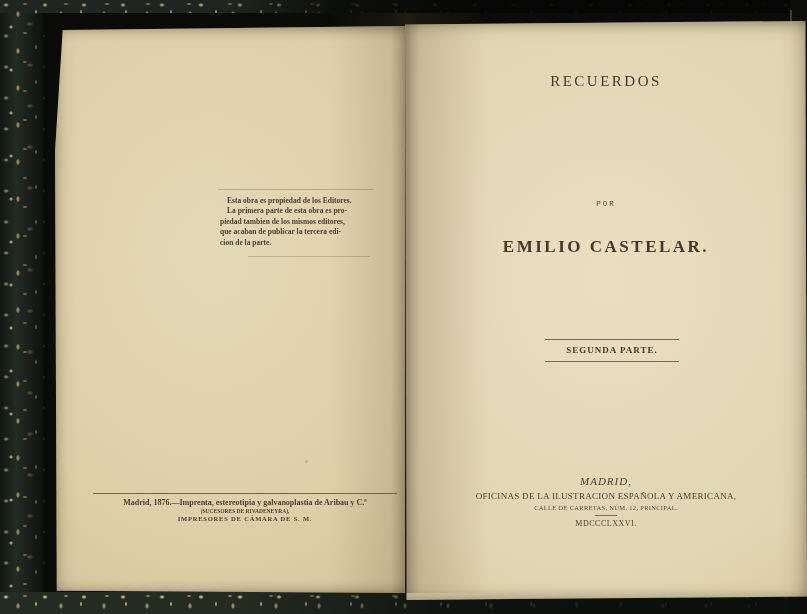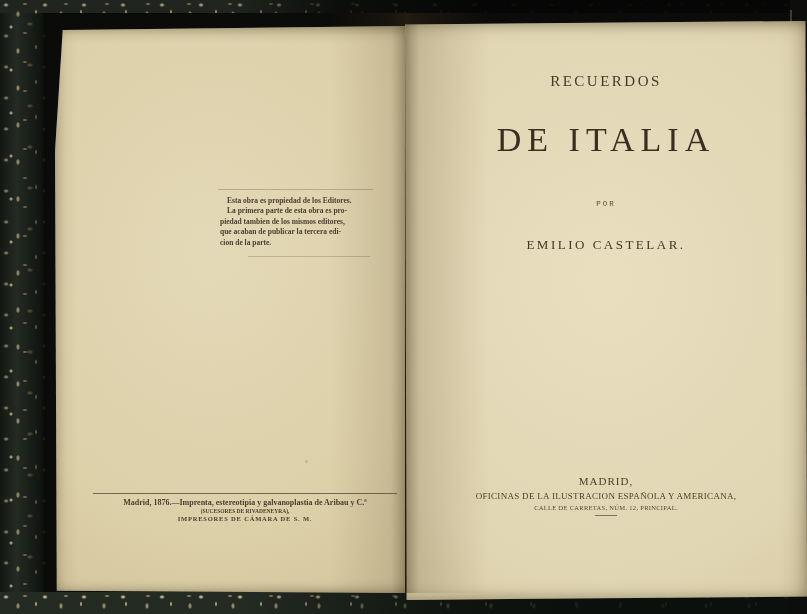--- a/index.html
+++ b/index.html
@@ -57,27 +57,27 @@
   }
   
   .rp-content{position:absolute;inset:0;text-align:center;color:#3e3426;}
   .t-recuerdos{position:absolute;top:52px;left:0;right:0;
     font-size:15px;letter-spacing:2.5px;color:#453a2a;}
   .t-deitalia{position:absolute;top:100px;left:0;right:0;
     font-size:34px;letter-spacing:6px;color:#382f22;}
   .t-por{position:absolute;top:179px;left:0;right:0;
     font-size:7.5px;letter-spacing:2px;color:#5a4c38;font-family:Liberation Mono, monospace;}
   .t-author{position:absolute;top:216px;left:0;right:0;
-    font-size:13px;letter-spacing:2.5px;color:#43382a;}
+    font-size:17px;letter-spacing:2.5px;color:#43382a;font-weight:bold;}
   .part-box{position:absolute;top:318px;left:140px;width:134px;}
   .rule{height:1px;background:#55492f;opacity:.78;}
   .part-label{font-size:9px;font-weight:bold;letter-spacing:1px;
     padding:5px 0 6px;color:#463b2b;}
   .pub-block{position:absolute;top:454px;left:0;right:0;color:#4a3e2d;}
-  .pub-city{font-size:11px;letter-spacing:1px;}
+  .pub-city{font-size:11px;letter-spacing:1px;font-style:italic;}
   .pub-name{font-size:9px;letter-spacing:.3px;margin-top:4px;}
   .pub-addr{font-size:6.5px;letter-spacing:.3px;margin-top:3px;color:#564a36;}
   .pub-divider{width:22px;height:1px;background:#55492f;opacity:.7;margin:4px auto 3px;}
   .pub-year{font-size:8px;letter-spacing:.5px;}
   
   .notice{position:absolute;left:165px;top:170px;width:142px;
     font-size:7.5px;line-height:10.4px;font-weight:bold;color:#4a3e2c;text-align:left;}
   .notice::before{content:"";position:absolute;left:-2px;top:-7px;width:155px;height:1px;
     background:#6b5d43;opacity:.35;}
   .notice::after{content:"";position:absolute;left:28px;bottom:-9px;width:122px;height:1px;
@@ -117,28 +117,33 @@
       <div class="rule"></div>
       <div class="imp-1">Madrid, 1876.—Imprenta, estereotipia y galvanoplastia de Aribau y C.ª</div>
       <div class="imp-2">(SUCESORES DE RIVADENEYRA),</div>
       <div class="imp-3">IMPRESORES DE CÁMARA DE S. M.</div>
     </div>
   </div>
 
   <div class="page page-right">
     <div class="rp-content">
       <div class="t-recuerdos">RECUERDOS</div>
-      <div class="t-deitalia">DE ITALIA</div>
       <div class="t-por">POR</div>
       <div class="t-author">EMILIO CASTELAR.</div>
 
+      <div class="part-box">
+        <div class="rule"></div>
+        <div class="part-label">SEGUNDA PARTE.</div>
+        <div class="rule"></div>
+      </div>
 
       <div class="pub-block">
         <div class="pub-city">MADRID,</div>
         <div class="pub-name">OFICINAS DE LA ILUSTRACION ESPAÑOLA Y AMERICANA,</div>
         <div class="pub-addr">CALLE DE CARRETAS, NÚM. 12, PRINCIPAL.</div>
         <div class="pub-divider"></div>
+        <div class="pub-year">MDCCCLXXVI.</div>
       </div>
     </div>
   </div>
 
   <div class="gutter"></div>
 </div>
 
 </body></html>

